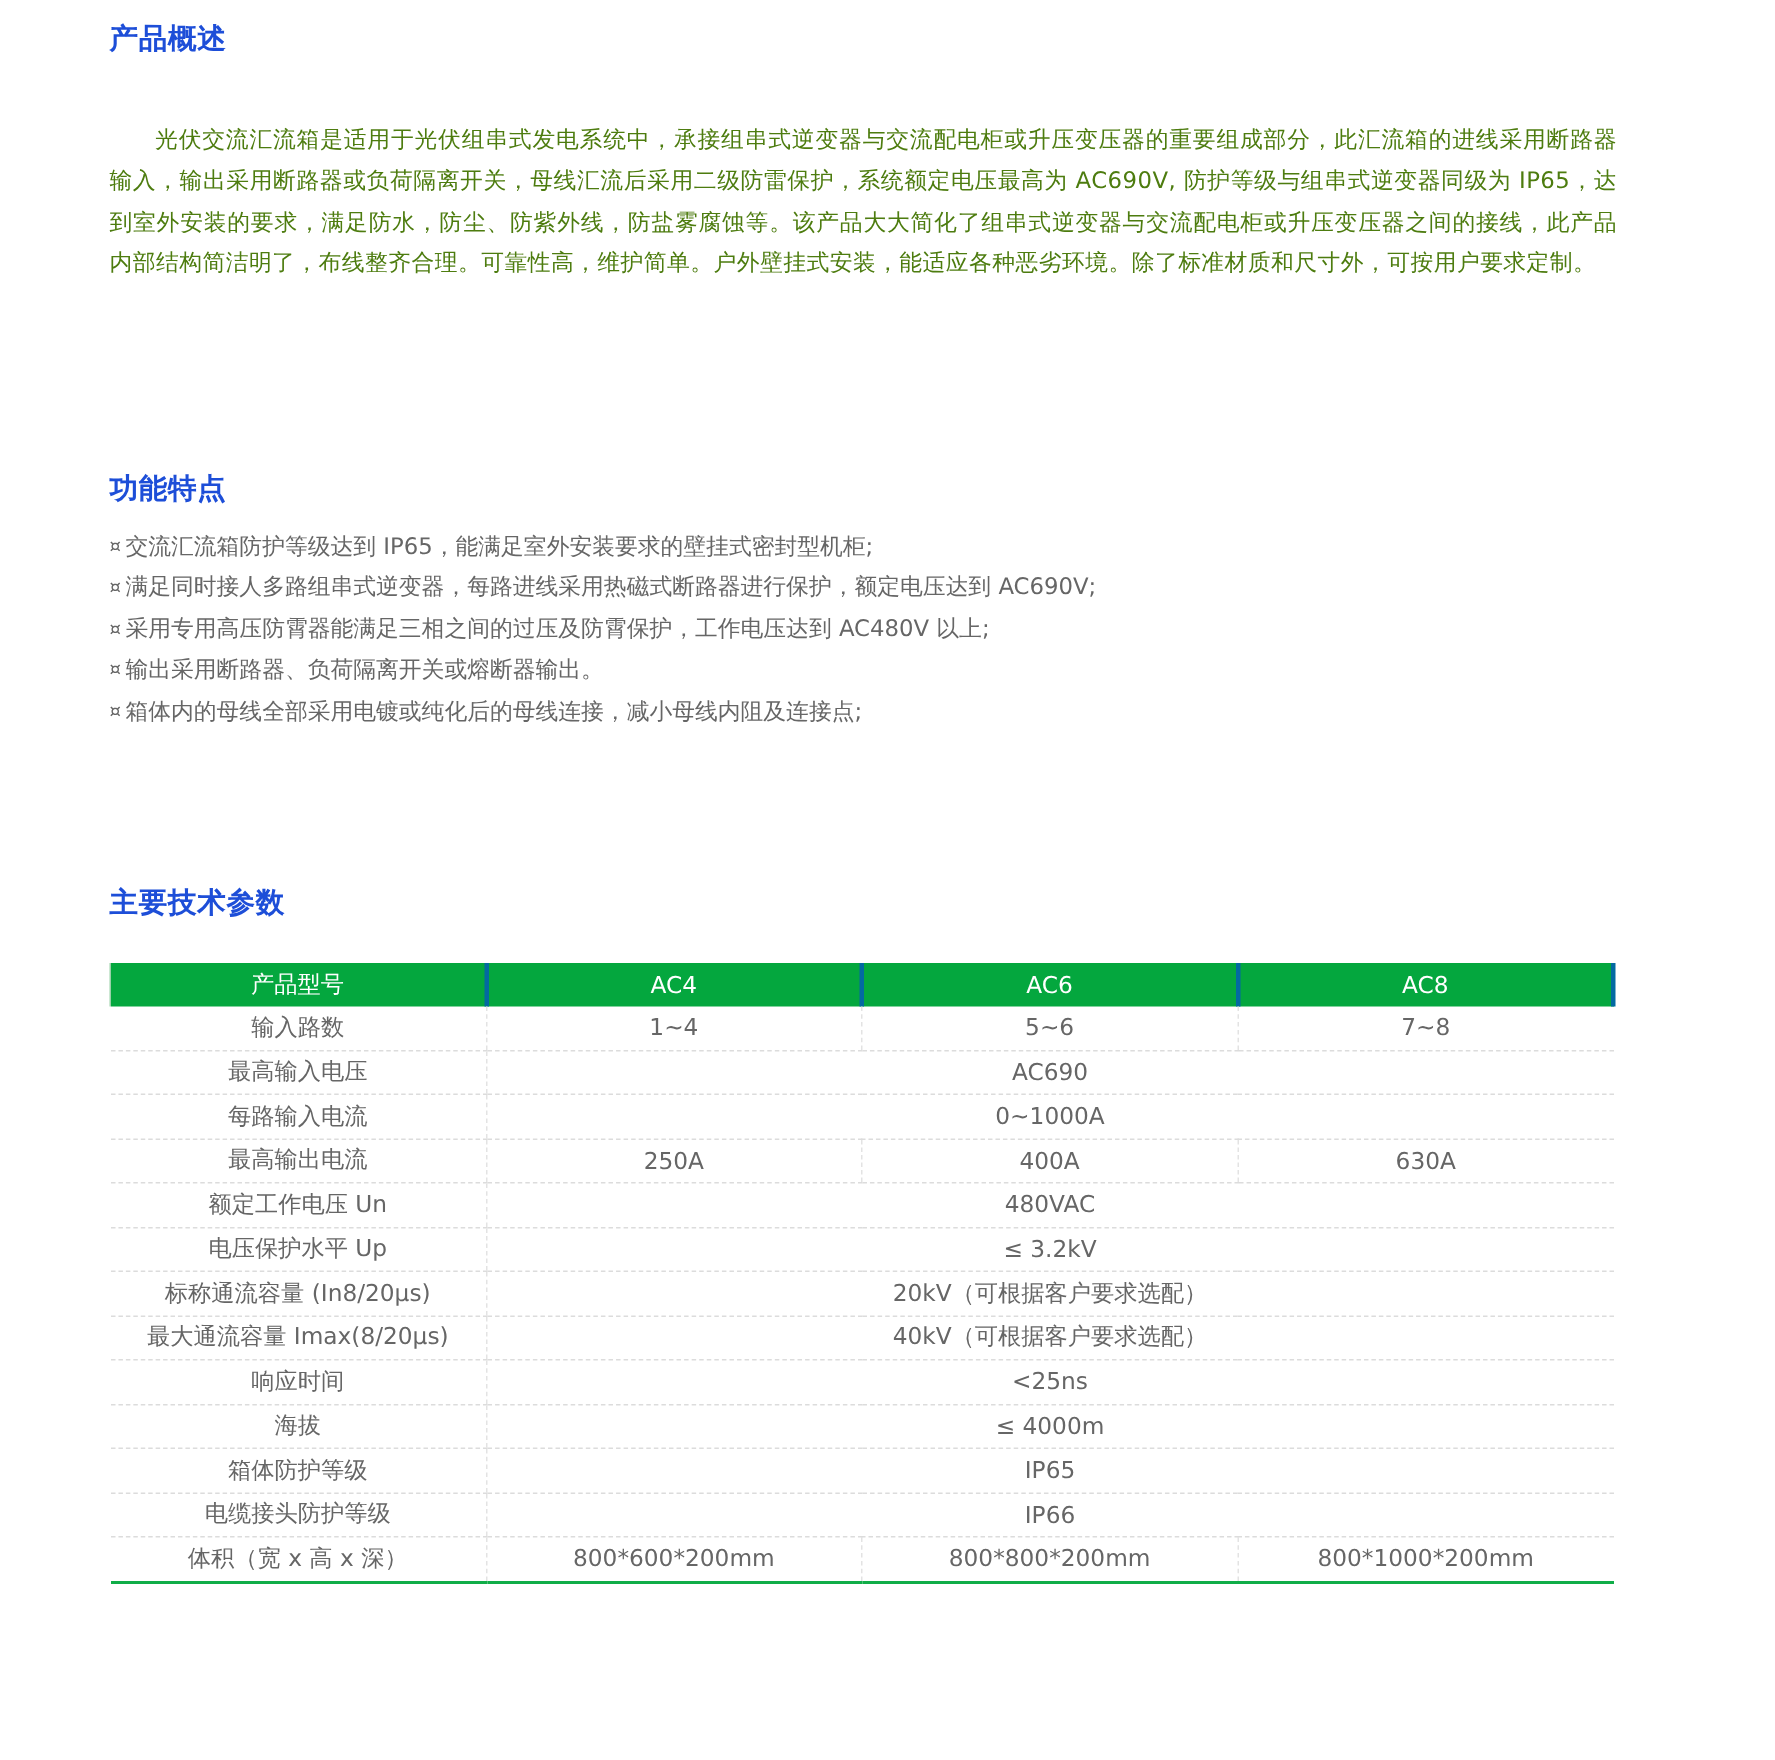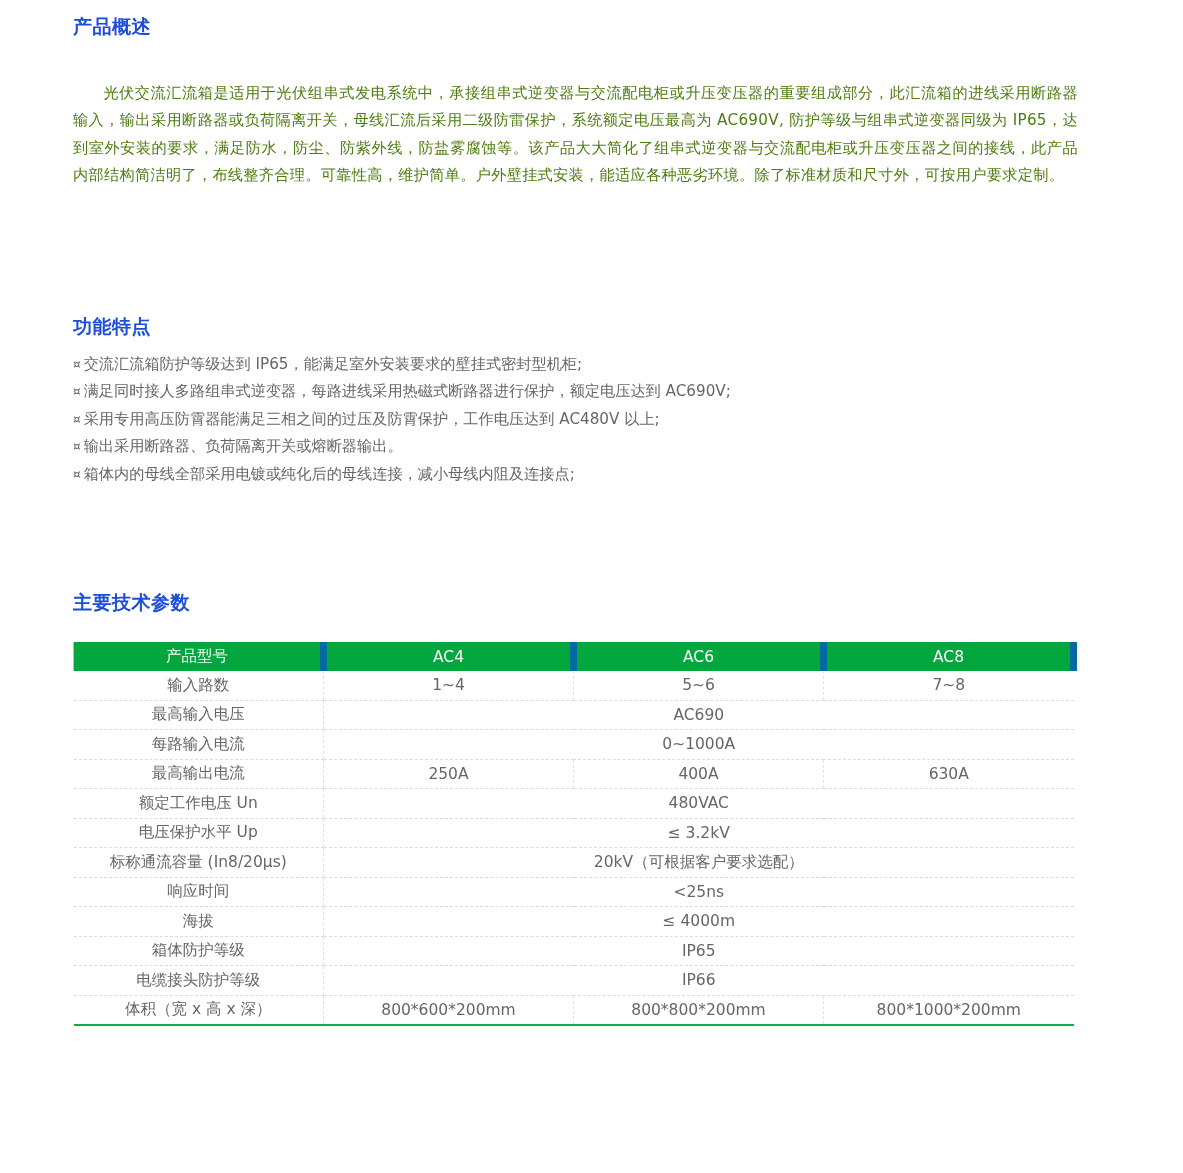--- a/index.html
+++ b/index.html
@@ -27,21 +27,21 @@
   .features .bullet { font-size: 12px; margin-right: 3px; vertical-align: 1px; }
   table.spec {
     position: absolute; left: 73px; top: 642px; width: 1004px;
     border-collapse: collapse; table-layout: fixed;
     font-size: 15.5px; color: #666666;
   }
   table.spec col { width: 25%; }
   table.spec th {
     background: #04a73e; color: #ffffff; font-weight: normal;
     height: 29px; padding: 0; text-align: center;
-    border-left: 1px solid #ffffff; border-right: 7px solid #0369a1;
+    border-left: 1px solid #ffffff; border-right: 3px solid #0369a1;
   }
   table.spec th:first-child { border-left: 1px solid #9ad1a8; }
   table.spec td {
     height: 28.5px; padding: 0; text-align: center;
     border-bottom: 1px dashed #dcdcdc; border-left: 1px dashed #e3e3e3;
     white-space: nowrap;
   }
   table.spec td:first-child { border-left: none; }
   table.spec tr:last-child td { border-bottom: 2px solid #10ad48; }
 </style>
@@ -103,20 +103,24 @@
     </tr>
     <tr>
       <td>电压保护水平 Up</td>
       <td colspan="3">≤ 3.2kV</td>
     </tr>
     <tr>
       <td>标称通流容量 (In8/20μs)</td>
       <td colspan="3">20kV（可根据客户要求选配）</td>
     </tr>
     <tr>
+      <td>最大通流容量 Imax(8/20μs)</td>
+      <td colspan="3">40kV（可根据客户要求选配）</td>
+    </tr>
+    <tr>
       <td>响应时间</td>
       <td colspan="3">&lt;25ns</td>
     </tr>
     <tr>
       <td>海拔</td>
       <td colspan="3">≤ 4000m</td>
     </tr>
     <tr>
       <td>箱体防护等级</td>
       <td colspan="3">IP65</td>

